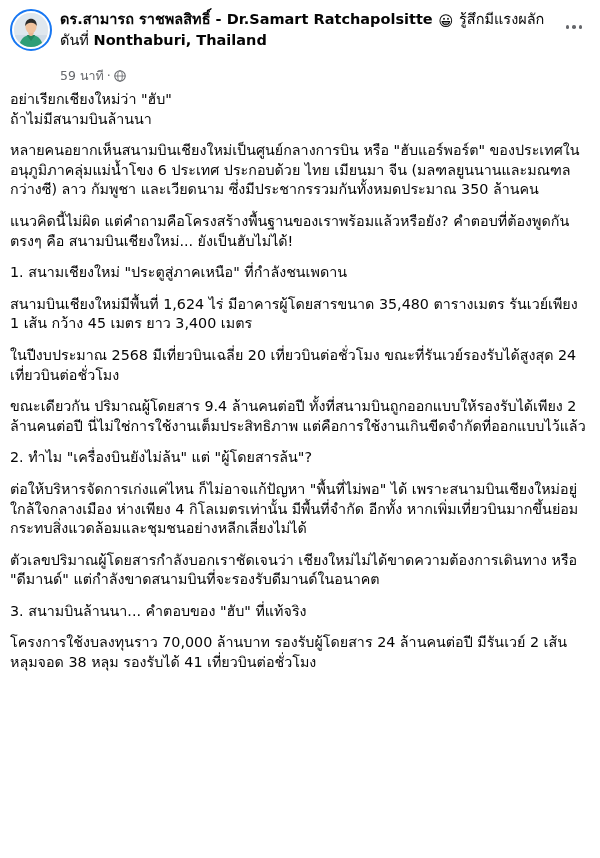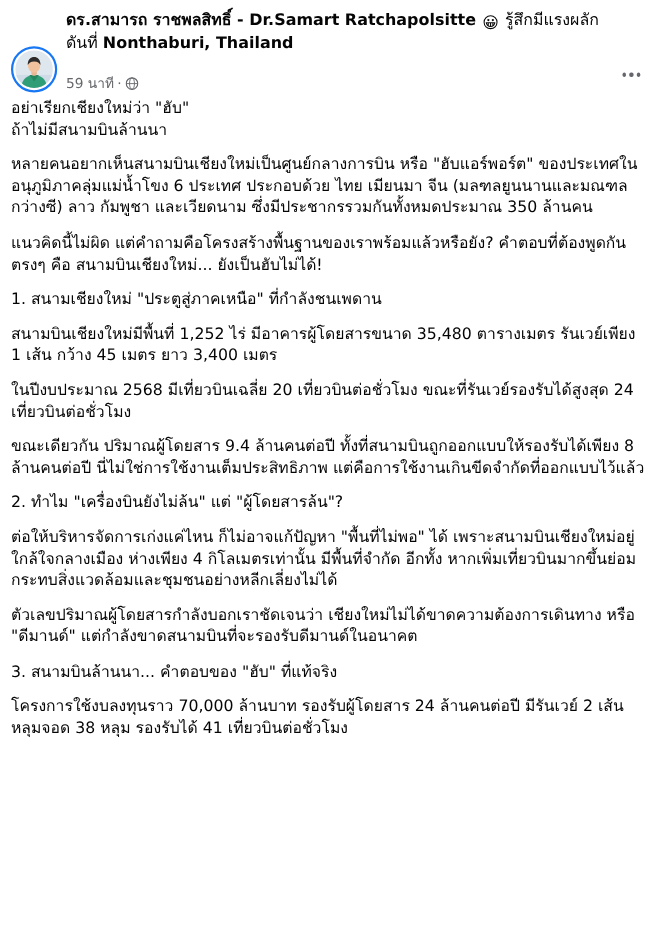--- a/index.html
+++ b/index.html
@@ -18,21 +18,21 @@
 
   .post {
     width: 600px;
     background: #ffffff;
     position: relative;
   }
 
   
   .post-header {
     display: flex;
-    align-items: flex-end;
+    align-items: flex-start;
     padding: 9px 10px 0 10px;
     box-sizing: border-box;
   }
 
   .avatar-wrap {
     flex: 0 0 auto;
     width: 42px;
     height: 42px;
     border-radius: 50%;
     border: 2px solid #1877f2;
@@ -180,23 +180,23 @@
         </span>
     </div>
   </div>
 
   <div class="post-body">
     <p>อย่าเรียกเชียงใหม่ว่า "ฮับ"
 ถ้าไม่มีสนามบินล้านนา</p>
     <p>หลายคนอยากเห็นสนามบินเชียงใหม่เป็นศูนย์กลางการบิน หรือ "ฮับแอร์พอร์ต" ของประเทศในอนุภูมิภาคลุ่มแม่น้ำโขง 6 ประเทศ ประกอบด้วย ไทย เมียนมา จีน (มลฑลยูนนานและมณฑลกว่างซี) ลาว กัมพูชา และเวียดนาม ซึ่งมีประชากรรวมกันทั้งหมดประมาณ 350 ล้านคน</p>
     <p>แนวคิดนี้ไม่ผิด แต่คำถามคือโครงสร้างพื้นฐานของเราพร้อมแล้วหรือยัง? คำตอบที่ต้องพูดกันตรงๆ คือ สนามบินเชียงใหม่... ยังเป็นฮับไม่ได้!</p>
     <p>1. สนามเชียงใหม่ "ประตูสู่ภาคเหนือ" ที่กำลังชนเพดาน</p>
-    <p>สนามบินเชียงใหม่มีพื้นที่ 1,252 ไร่ มีอาคารผู้โดยสารขนาด 35,480 ตารางเมตร รันเวย์เพียง 1 เส้น กว้าง 45 เมตร ยาว 3,400 เมตร</p>
+    <p>สนามบินเชียงใหม่มีพื้นที่ 1,624 ไร่ มีอาคารผู้โดยสารขนาด 35,480 ตารางเมตร รันเวย์เพียง 1 เส้น กว้าง 45 เมตร ยาว 3,400 เมตร</p>
     <p>ในปีงบประมาณ 2568 มีเที่ยวบินเฉลี่ย 20 เที่ยวบินต่อชั่วโมง ขณะที่รันเวย์รองรับได้สูงสุด 24 เที่ยวบินต่อชั่วโมง</p>
-    <p>ขณะเดียวกัน ปริมาณผู้โดยสาร 9.4 ล้านคนต่อปี ทั้งที่สนามบินถูกออกแบบให้รองรับได้เพียง 8 ล้านคนต่อปี นี่ไม่ใช่การใช้งานเต็มประสิทธิภาพ แต่คือการใช้งานเกินขีดจำกัดที่ออกแบบไว้แล้ว</p>
+    <p>ขณะเดียวกัน ปริมาณผู้โดยสาร 9.4 ล้านคนต่อปี ทั้งที่สนามบินถูกออกแบบให้รองรับได้เพียง 2 ล้านคนต่อปี นี่ไม่ใช่การใช้งานเต็มประสิทธิภาพ แต่คือการใช้งานเกินขีดจำกัดที่ออกแบบไว้แล้ว</p>
     <p>2. ทำไม "เครื่องบินยังไม่ล้น" แต่ "ผู้โดยสารล้น"?</p>
     <p>ต่อให้บริหารจัดการเก่งแค่ไหน ก็ไม่อาจแก้ปัญหา "พื้นที่ไม่พอ" ได้ เพราะสนามบินเชียงใหม่อยู่ใกล้ใจกลางเมือง ห่างเพียง 4 กิโลเมตรเท่านั้น มีพื้นที่จำกัด อีกทั้ง หากเพิ่มเที่ยวบินมากขึ้นย่อมกระทบสิ่งแวดล้อมและชุมชนอย่างหลีกเลี่ยงไม่ได้</p>
     <p>ตัวเลขปริมาณผู้โดยสารกำลังบอกเราชัดเจนว่า เชียงใหม่ไม่ได้ขาดความต้องการเดินทาง หรือ "ดีมานด์" แต่กำลังขาดสนามบินที่จะรองรับดีมานด์ในอนาคต</p>
     <p>3. สนามบินล้านนา... คำตอบของ "ฮับ" ที่แท้จริง</p>
     <p>โครงการใช้งบลงทุนราว 70,000 ล้านบาท รองรับผู้โดยสาร 24 ล้านคนต่อปี มีรันเวย์ 2 เส้น หลุมจอด 38 หลุม รองรับได้ 41 เที่ยวบินต่อชั่วโมง</p>
 
   </div>
 
 </div>
 

